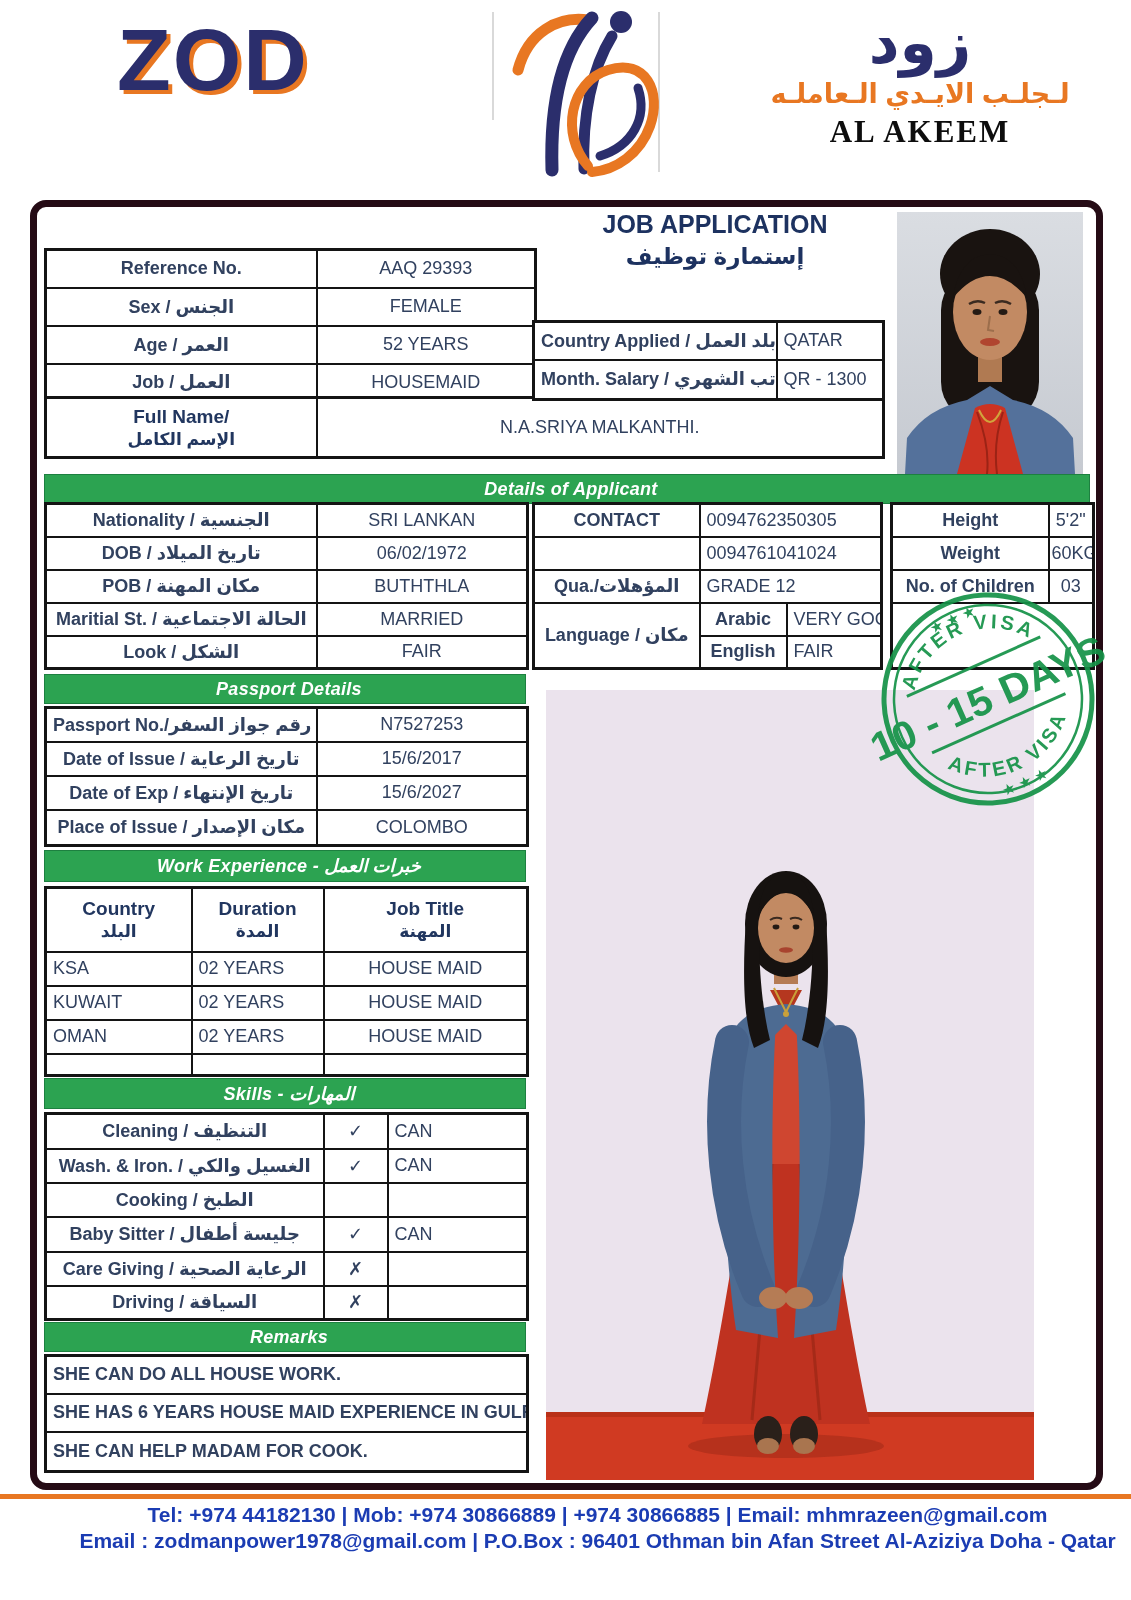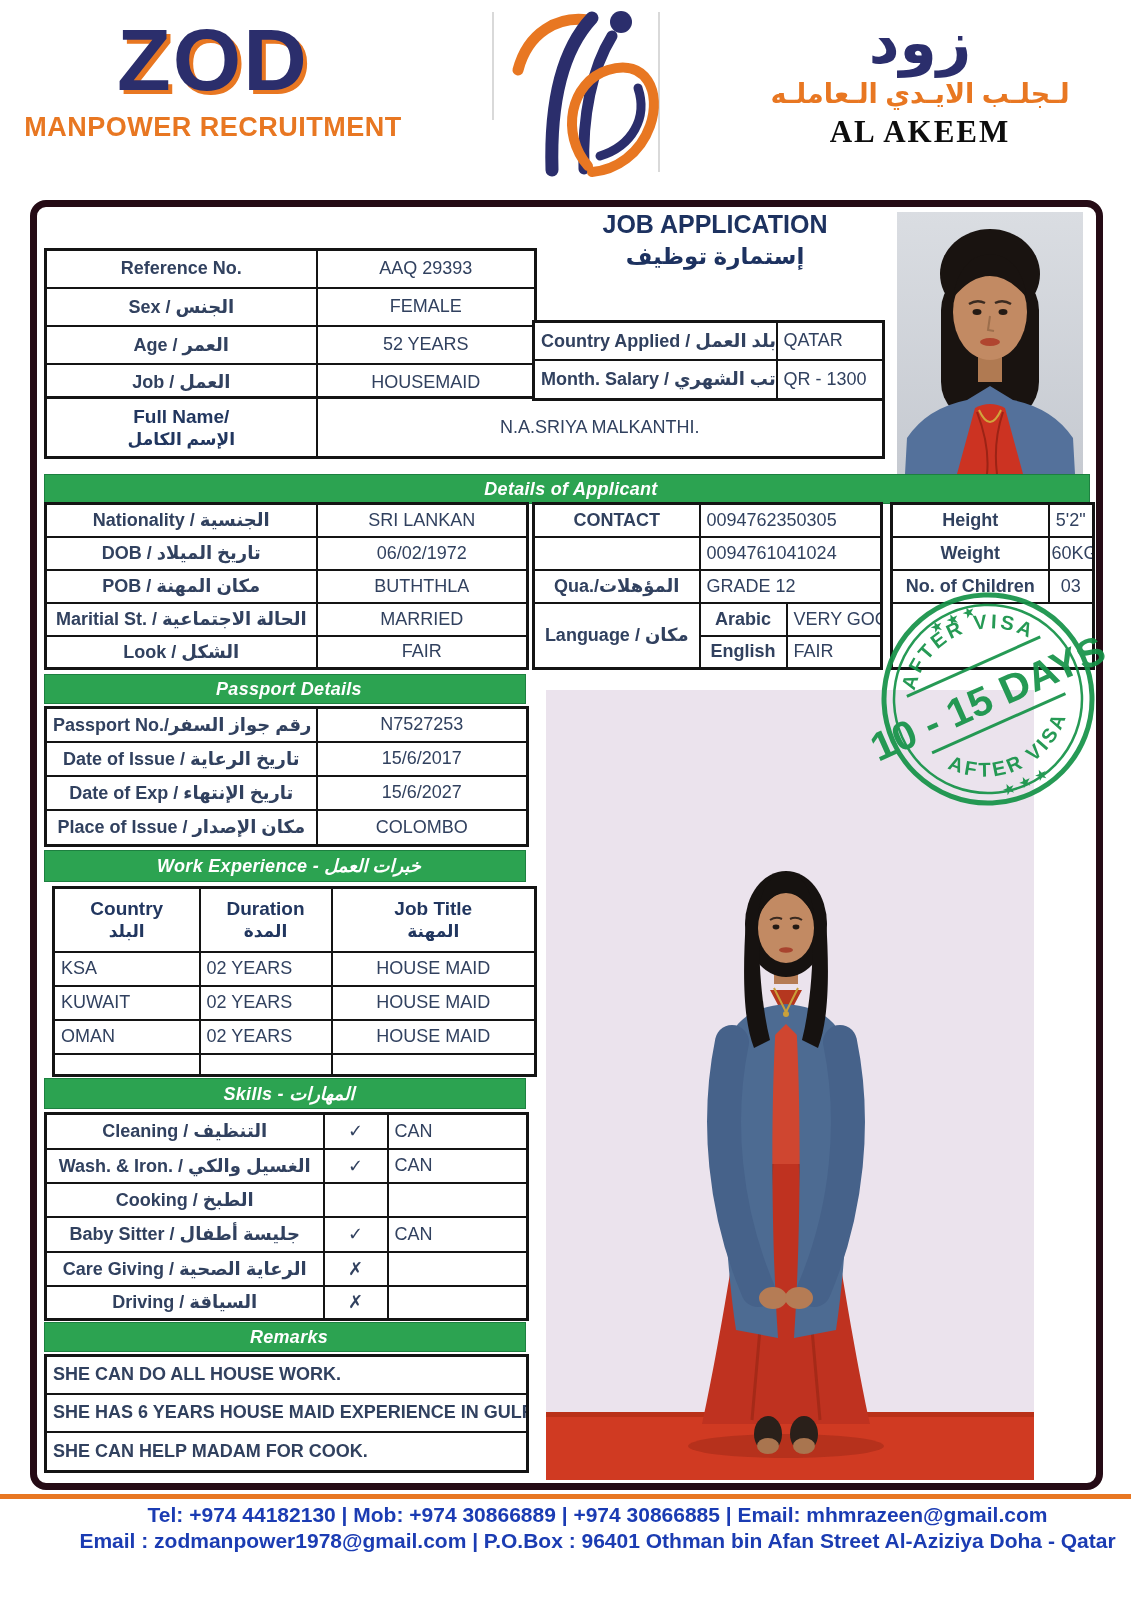--- a/index.html
+++ b/index.html
@@ -65,21 +65,20 @@
   
   .footer-rule { left:0; top:1494px; width:1131px; height:5px; background:var(--brand-orange,#e87722); }
   .footer-line { left:0; width:1131px; text-align:center; font-weight:bold; font-size:21px;
     color:var(--footer-blue,#1b3cb3);margin-left:32px; }
 </style>
 </head>
 <body>
 
 <div class="abs brand-block">
   <div class="brand-zod">ZOD</div>
-  <div class="brand-sub">MANPOWER RECRUITMENT</div>
 </div>
 
 <div class="abs vline" style="left:492px;top:12px;height:108px"></div>
 <div class="abs vline" style="left:658px;top:12px;height:160px"></div>
 
 <svg class="abs" style="left:500px;top:6px" width="160" height="172" viewBox="0 0 160 172">
   <path d="M18,64 C28,26 58,10 88,14" stroke="#e87722" stroke-width="11" fill="none" stroke-linecap="round"></path>
   <path d="M52,164 C50,96 62,44 92,12" stroke="#2b2e6c" stroke-width="13" fill="none" stroke-linecap="round"></path>
   <path d="M84,163 C82,110 92,62 112,30" stroke="#2b2e6c" stroke-width="11" fill="none" stroke-linecap="round"></path>
   <circle cx="121" cy="16" r="11" fill="#2b2e6c"></circle>
@@ -291,21 +290,21 @@
   </tr>
   <tr style="height:36px">
     <td class="lbl">Place of Issue / مكان الإصدار</td>
     <td class="val">COLOMBO</td>
   </tr>
 </tbody>
   </table>
 
 <div class="banner" style="left:44px;top:850px;width:482px;height:32px">Work Experience - خبرات العمل</div>
 
-<table class="frm" style="left:52px;top:886px;width:482px">
+<table class="frm" style="left:44px;top:886px;width:482px">
   <colgroup>
       <col style="width:146px">
       <col style="width:132px">
       <col style="width:204px">
     </colgroup>
   <tbody>
       <tr style="height:64px">
     <td class="lbl two-line">
       <span class="hdr-en">Country</span>
       <span class="hdr-ar">البلد</span>

